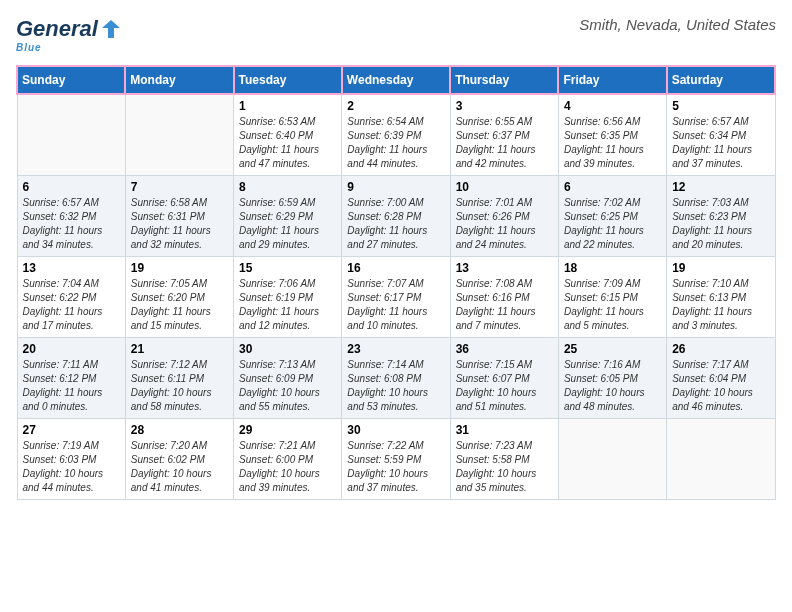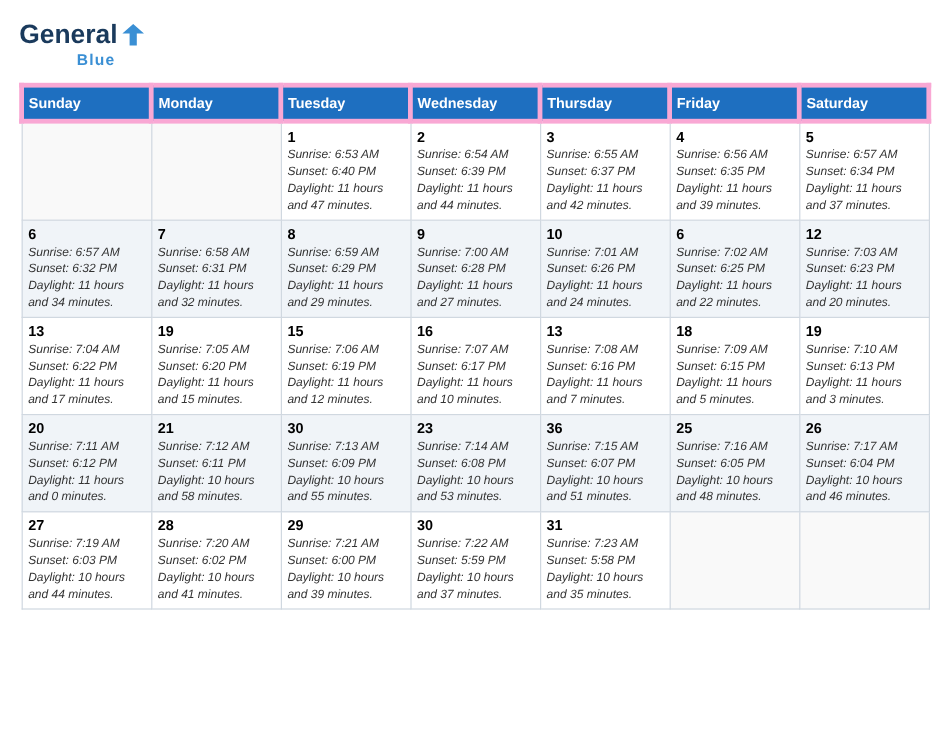--- a/index.html
+++ b/index.html
@@ -8,20 +8,21 @@
       background: #fff;
       width: 792px;
       min-height: 612px;
       padding: 16px;
     }
     .header {
       display: flex;
       justify-content: space-between;
       align-items: flex-start;
       margin-bottom: 12px;
+      font-style: italic;
     }
     .logo {
       display: flex;
       flex-direction: column;
       align-items: flex-start;
     }
     .title-area {
       text-align: right;
     }
     .month-title {
@@ -40,21 +41,21 @@
     }
     thead tr {
       background: #1e6fc0;
       color: #fff;
     }
     thead th {
       padding: 6px 4px;
       text-align: left;
       font-weight: bold;
       font-size: 12px;
-      border: 4px solid #f9a8d4;
+      border: 2px solid #f9a8d4;
     }
     tbody tr {
       background: #fff;
     }
     tbody tr.alt-row {
       background: #f0f4f8;
     }
     tbody td {
       border: 1px solid #d0d8e0;
       padding: 4px 5px;
@@ -82,23 +83,24 @@
 <body>
 
 <div class="header">
   <div class="logo">
     <div style="display:flex;align-items:center;gap:2px;">
       <span style="font-size:22px;font-weight:bold;color:#1a3a5c;">General</span>
       <svg width="22" height="22" viewBox="0 0 22 22">
         <polygon points="11,2 20,10 14,10 14,20 8,20 8,10 2,10" fill="#3a8fd4"></polygon>
       </svg>
     </div>
-    <span style="font-size:13px;font-weight:bold;color:#3a8fd4;letter-spacing:1px;margin-left:48px;">Blue</span>
+    <span style="font-size:10px;font-weight:bold;color:#3a8fd4;letter-spacing:1px;">Blue</span>
   </div>
   <div class="title-area">
+    <div class="location">Smith, Nevada, United States</div>
   </div>
 </div>
 
 <table>
   <thead>
     <tr>
     <th>Sunday</th>
         <th>Monday</th>
         <th>Tuesday</th>
         <th>Wednesday</th>

